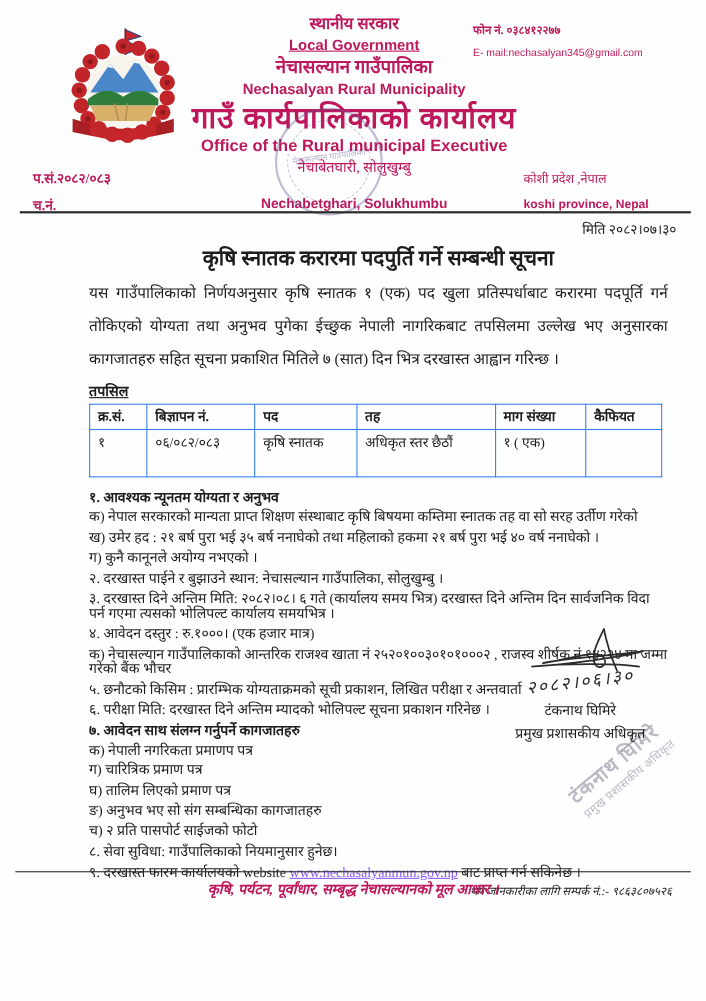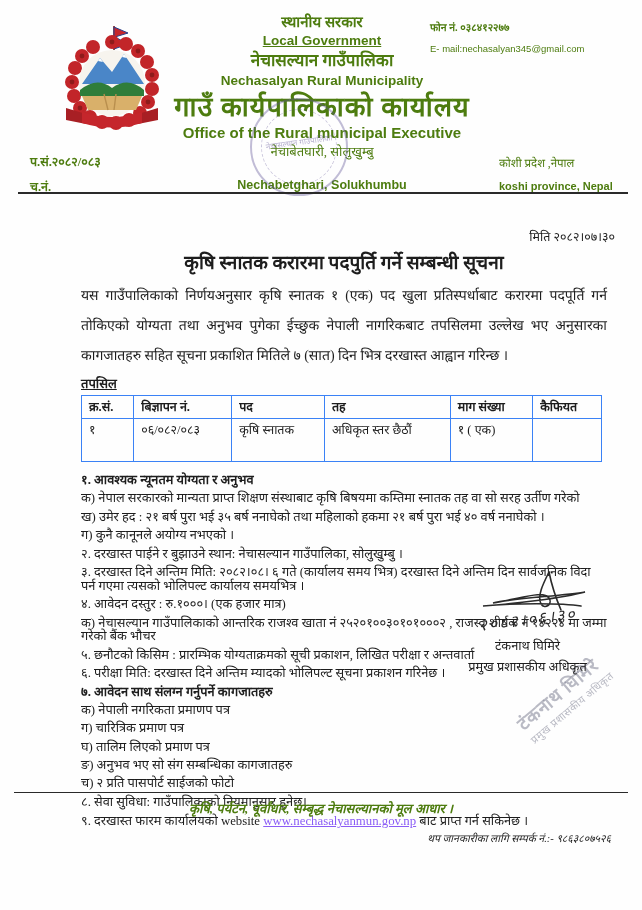--- a/index.html
+++ b/index.html
@@ -1,49 +1,49 @@
 <!DOCTYPE html>
 <html><head>
 <meta charset="utf-8">
 <style>
   html,body{margin:0;padding:0;}
   body{
     width:642px;height:910px;position:relative;overflow:hidden;
     background:#fefefe;color:#1d1d1d;
     font-family:"Liberation Serif","DejaVu Serif",serif;
   }
-  .red{color:#4d7c0f;}
+  .red{color:#be185d;}
   .bold{font-weight:bold;}
   
   #logo{position:absolute;left:52px;top:24px;width:120px;height:112px;}
   #header-center{position:absolute;left:116px;top:12px;width:412px;text-align:center;line-height:1.1;}
   .h-np-small{font-size:15px;font-weight:bold;margin-top:2px;}
   .h-en-small{font-size:13.5px;font-weight:bold;font-family:"Liberation Sans",sans-serif;margin-top:3px;text-decoration:underline;}
   .h-np-muni{font-size:17px;font-weight:bold;margin-top:4px;}
   .h-en-muni{font-size:13.5px;font-weight:bold;font-family:"Liberation Sans",sans-serif;margin-top:3px;}
   .h-np-office{font-size:27px;font-weight:bold;margin-top:4px;letter-spacing:1px;}
   .h-en-office{font-size:15px;font-weight:bold;font-family:"Liberation Sans",sans-serif;margin-top:2px;}
   .h-np-addr{font-size:13px;margin-top:4px;}
   .h-en-addr{font-size:12.5px;font-weight:bold;font-family:"Liberation Sans",sans-serif;margin-top:20px;}
   #header-right{position:absolute;left:430px;top:20px;width:205px;text-align:left;}
   #phone{font-size:10.5px;font-weight:bold;}
   #email{font-size:9.5px;margin-top:9px;font-family:"Liberation Sans",sans-serif;}
   #refblock{position:absolute;left:30px;top:150px;font-size:12.5px;line-height:25px;font-weight:bold;}
-  #province{position:absolute;left:499px;top:152px;font-size:11.5px;line-height:23px;}
+  #province{position:absolute;left:476px;top:152px;font-size:11.5px;line-height:23px;}
   #province .en{font-weight:bold;font-family:"Liberation Sans",sans-serif;font-size:11px;}
   
   #seal-round{position:absolute;left:250px;top:98px;width:94px;height:94px;border-radius:50%;
     border:2px solid rgba(96,84,150,.45);opacity:.85;}
   #seal-round .inner{position:absolute;left:9px;top:9px;right:9px;bottom:9px;border-radius:50%;
     border:1.5px dashed rgba(96,84,150,.4);}
   #seal-round .mark{position:absolute;left:12px;top:36px;width:70px;font-size:8px;color:rgba(96,84,150,.55);
     transform:rotate(-8deg);text-align:center;overflow:hidden;white-space:nowrap;}
   #toprule{position:absolute;left:18px;top:192px;width:610px;border-top:2px solid #2a2a2a;}
   
-  #main{position:absolute;left:81px;top:200px;width:526px;margin-top:28px;}
+  #main{position:absolute;left:81px;top:200px;width:526px;}
   #notice-date{text-align:right;font-size:12.5px;margin-right:-8px;}
   #notice-title{text-align:center;font-size:19px;font-weight:bold;margin:4px 0 6px 0;}
   #notice-intro{font-size:14px;line-height:30px;text-align:justify;margin:0;}
   #tapasil{font-size:13px;font-weight:bold;text-decoration:underline;margin:3px 0 3px 0;}
   table{border-collapse:collapse;width:521px;font-size:12.5px;}
   th,td{border:1px solid #3b82f6;text-align:left;padding:2px 7px;vertical-align:top;}
   th{font-weight:bold;height:18px;}
   td{height:38px;}
   #sections{margin-top:12px;}
   .sec-line{font-size:12.8px;line-height:13.8px;margin:0 0 4.6px 0;}

